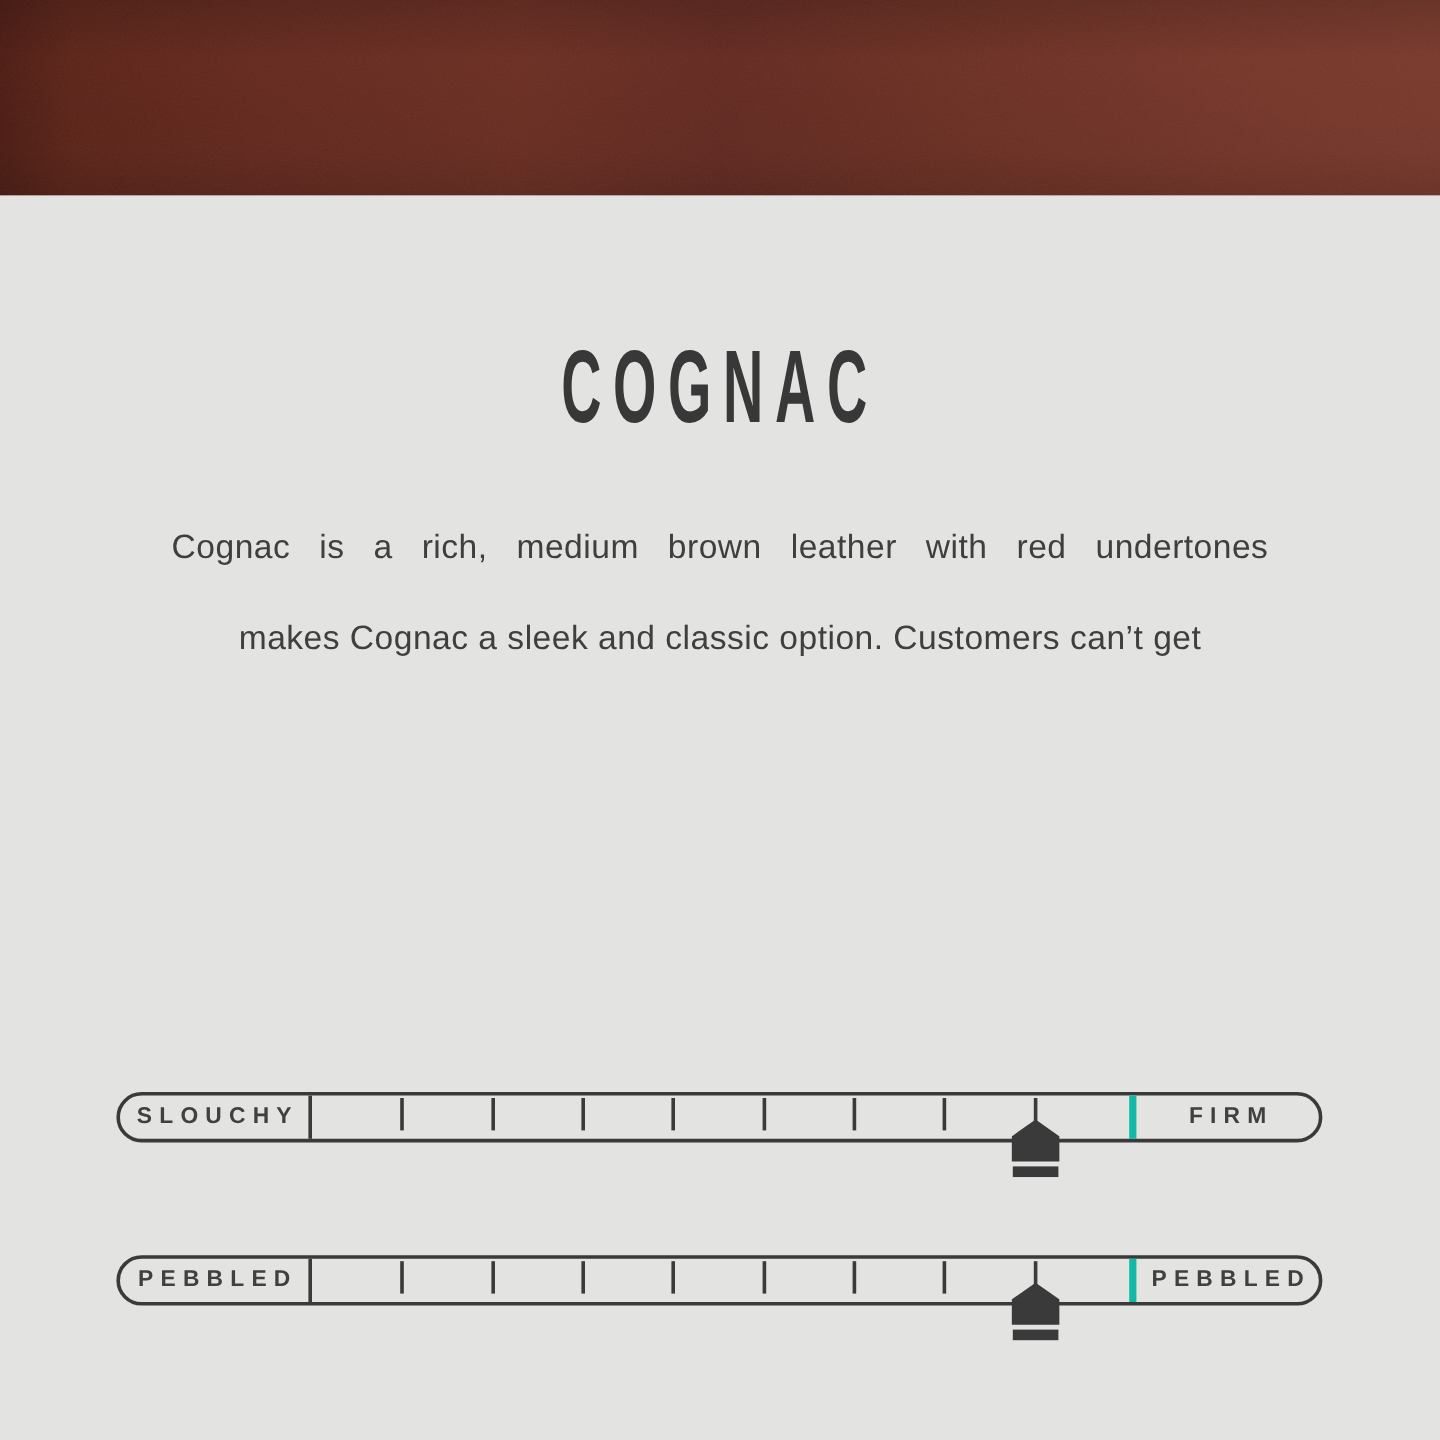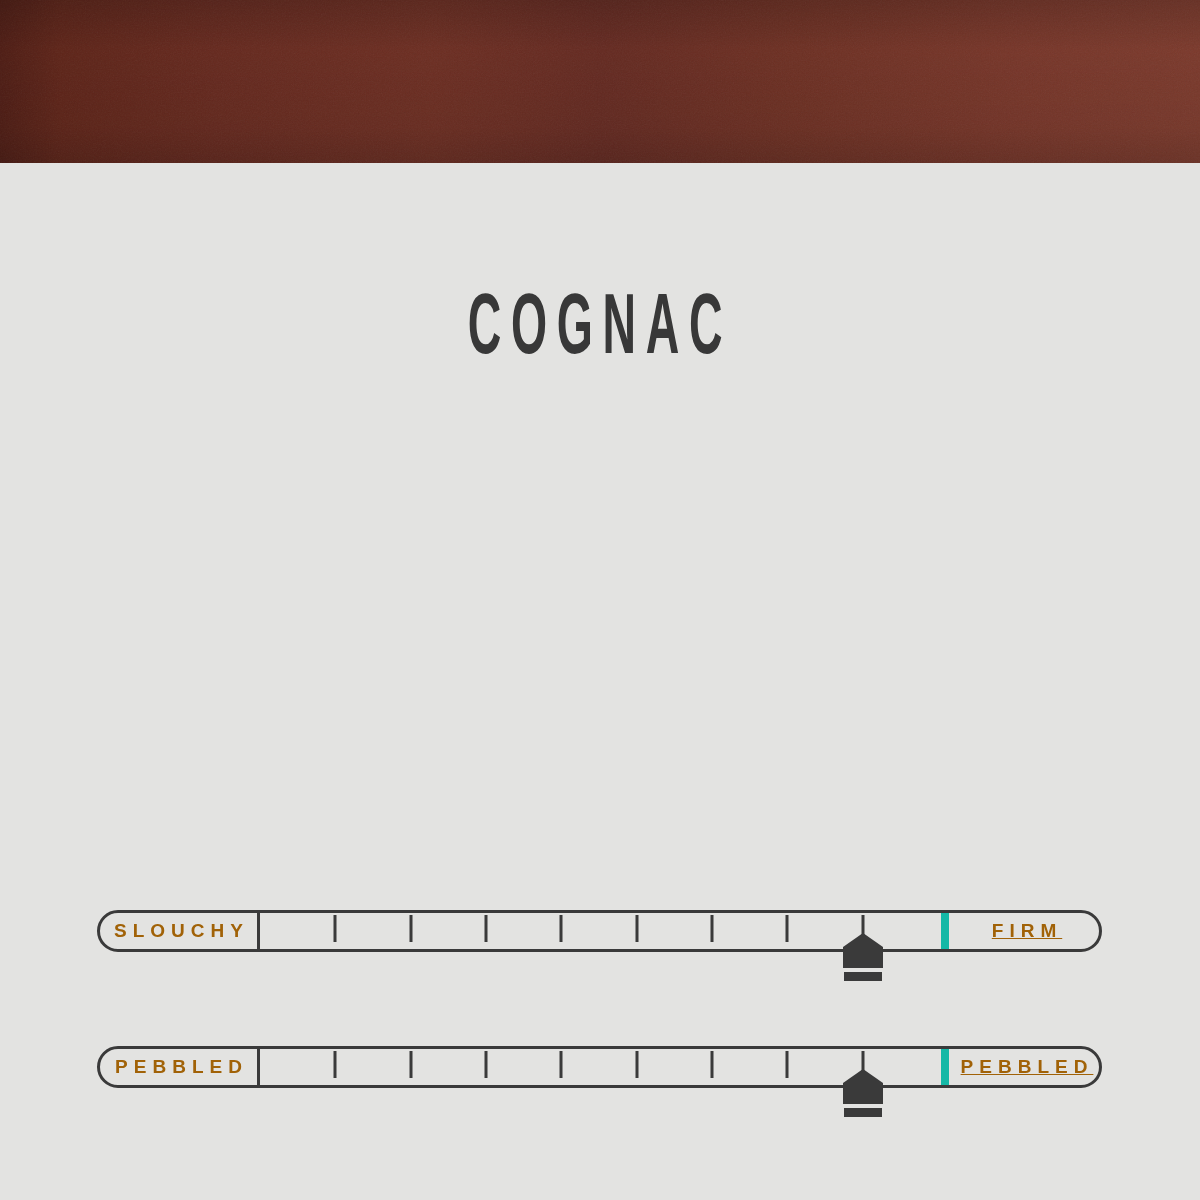--- a/index.html
+++ b/index.html
@@ -39,24 +39,24 @@
     position:absolute;left:97px;width:1005px;height:42px;
     border:3px solid #3a3a3a;border-radius:24px;
     box-sizing:border-box;
   }
   .scale.first{top:910px;}
   .scale.second{top:1046px;}
   .cap{
     position:absolute;top:0;bottom:0;
     display:flex;align-items:center;justify-content:center;
     font-weight:700;font-size:19px;letter-spacing:6px;
-    color:#a16207;padding-left:6px;box-sizing:border-box;
+    color:#404040;padding-left:6px;box-sizing:border-box;
   }
   .cap-left{left:0;width:160px;border-right:3px solid #3a3a3a;}
-  .cap-right{right:0;width:158px;border-left:8px solid #14b8a6;text-decoration:underline;}
+  .cap-right{right:0;width:158px;border-left:6px solid #14b8a6;}
   .track{position:absolute;left:160px;right:161px;top:0;bottom:0;}
   .tick{
     position:absolute;top:2px;width:3px;height:27px;
     background:#3a3a3a;transform:translateX(-50%);
   }
   .marker{
     position:absolute;top:20px;width:40px;height:48px;
     transform:translateX(-50%);
   }
 </style>
@@ -92,20 +92,22 @@
       <rect x="0" y="0" width="1200" height="163" fill="url(#lg)"></rect>
       <rect x="0" y="0" width="1200" height="163" fill="url(#vg)"></rect>
       <rect class="grain" x="0" y="0" width="1200" height="163" filter="url(#grainF)" opacity="0.22"></rect>
       <rect class="sheen" x="0" y="0" width="1200" height="163" filter="url(#grainF)" opacity="0.07"></rect>
     </svg>
   </div>
 
   <h1 class="title">COGNAC</h1>
 
   <div class="desc">
+    <div class="line">Cognac is a rich, medium brown leather with red undertones</div>
+    <div class="line">makes Cognac a sleek and classic option. Customers can’t get</div>
   </div>
 
   <div class="scale first">
     <div class="cap cap-left">SLOUCHY</div>
     <div class="track">
       <svg class="marker" viewBox="0 0 40 48" style="left: 88.8889%;">
         <polygon points="20,0 40,14 40,35 0,35 0,14" fill="#3a3a3a"></polygon>
         <rect x="1" y="39" width="38" height="9" fill="#3a3a3a"></rect>
       </svg>
     <div class="tick" style="left: 11.1111%;"></div>

